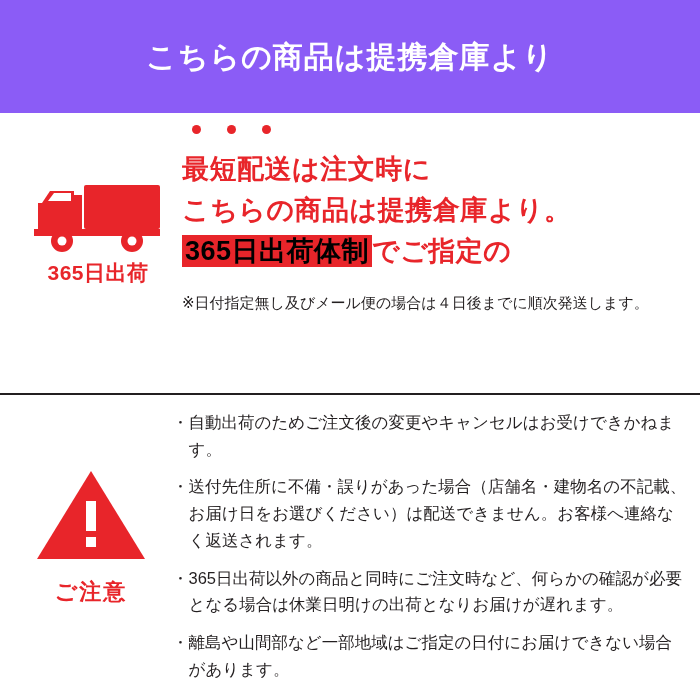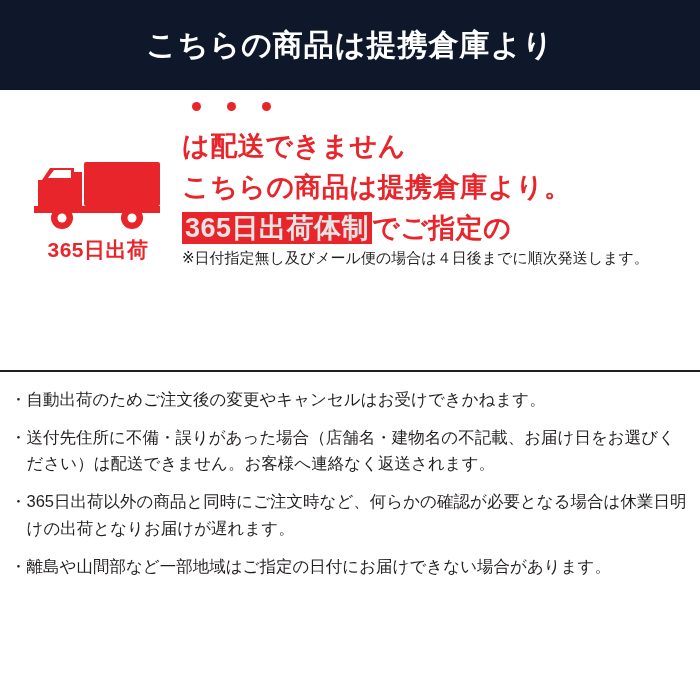--- a/index.html
+++ b/index.html
@@ -14,23 +14,23 @@
     width: 700px;
     height: 700px;
     position: relative;
     overflow: hidden;
     background: #ffffff;
     box-sizing: border-box;
   }
 
   
   .header {
-    background: #0f172a;
+    background: #8b5cf6;
     color: #ffffff;
-    height: 90px;
+    height: 113px;
     display: flex;
     flex-direction: column;
     align-items: center;
     justify-content: center;
     box-sizing: border-box;
   }
   .header-line {
     font-size: 30px;
     font-weight: bold;
     letter-spacing: 1px;
@@ -91,27 +91,27 @@
     font-weight: bold;
     line-height: 1.52;
     letter-spacing: 0.5px;
     white-space: nowrap;
   }
   .msg-line.first {
     margin-top: 20px;
   }
   .hl {
     background: #e8252a;
-    color: #e5e5e5;
+    color: #000000;
     padding: 1px 3px;
   }
   .note {
     color: #231f20;
     font-size: 15px;
-    margin-top: 0;
+    margin-top: 22px;
     letter-spacing: 0px;
     white-space: nowrap;
   }
 
   
   .bottom {
     height: 303px;
     display: flex;
     padding: 10px 12px 0 10px;
     box-sizing: border-box;
@@ -189,29 +189,39 @@
       </span>
       <div class="truck-caption">365日出荷</div>
     </div>
 
     <div class="msg-block">
       <div class="dots">
         <span class="dot"></span>
         <span class="dot"></span>
         <span class="dot"></span>
       </div>
-      <div class="msg-line first">は配送できません</div>
+      <div class="msg-line first">最短配送は注文時に</div>
       <div class="msg-line">こちらの商品は提携倉庫より。</div>
       <div class="msg-line"><span class="hl">365日出荷体制</span><span>でご指定の</span></div>
       <div class="note">※日付指定無し及びメール便の場合は４日後までに順次発送します。</div>
     </div>
   </div>
 
   <div class="bottom">
 
+    <div class="caution-block">
+      <span>
+        <svg width="112" height="96" viewBox="0 0 112 96" aria-hidden="true">
+          <path d="M56 4 L110 92 L2 92 Z" fill="#e8252a"></path>
+          <rect x="51" y="34" width="10" height="30" fill="#ffffff"></rect>
+          <rect x="51" y="70" width="10" height="10" fill="#ffffff"></rect>
+        </svg>
+      </span>
+      <div class="caution-caption">ご注意</div>
+    </div>
 
     <div class="list-block">
       <div class="list-item">
         <span class="bullet">・</span>
         <span class="list-text">自動出荷のためご注文後の変更やキャンセルはお受けできかねます。</span>
       </div>
       <div class="list-item">
         <span class="bullet">・</span>
         <span class="list-text">送付先住所に不備・誤りがあった場合（店舗名・建物名の不記載、お届け日をお選びください）は配送できません。お客様へ連絡なく返送されます。</span>
       </div>

